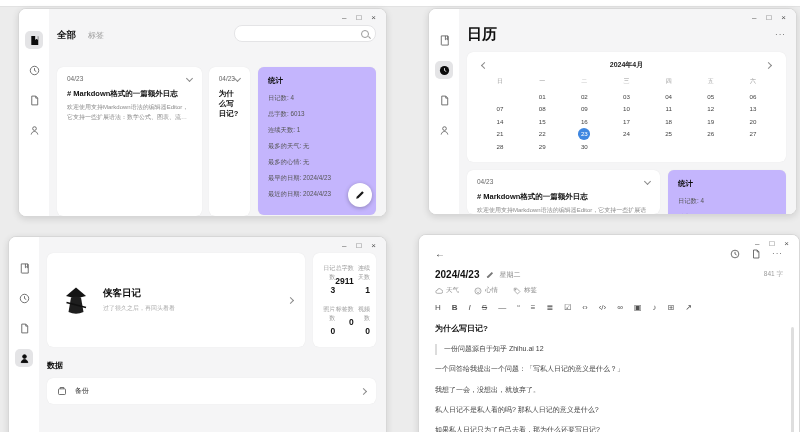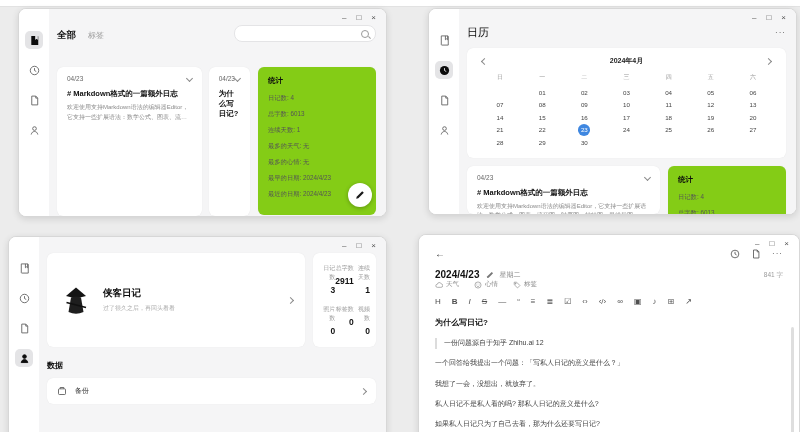--- a/index.html
+++ b/index.html
@@ -45,31 +45,31 @@
   .tab{font-size:8px;color:#9b9b9b}
   .tab.active{font-size:9.5px;font-weight:bold;color:#0d0d0d}
   .tlgrid{flex:1;display:flex;gap:8px;min-height:0}
   .entries{flex:1;display:flex;flex-direction:row;gap:7px;min-width:0}
   .ecard{background:#fff;border-radius:6px;padding:8px 10px 9px;box-shadow:0 0 1px rgba(0,0,0,.10)}
   .edrow{display:flex;justify-content:space-between;align-items:center;margin-bottom:7px}
   .edate{font-size:6.5px;color:#666}
   .etitle{font-size:7.5px;font-weight:bold;color:#101010;margin:0 0 4px}
   .ebody{font-size:6px;color:#8b8b8b;line-height:1.6;margin:0;display:-webkit-box;
          -webkit-line-clamp:2;-webkit-box-orient:vertical;overflow:hidden}
-  .statcard{width:98px;flex:none;background:#84cc16;border-radius:6px;padding:9px 10px;
+  .statcard{width:98px;flex:none;background:#c4b5fd;border-radius:6px;padding:9px 10px;
             box-shadow:0 0 1px rgba(0,0,0,.10);align-self:flex-start}
   .statcard h4{font-size:7.5px;margin:0 0 8px;color:#0d0d0d}
   .srow{font-size:6.3px;color:#555;margin:0 0 7px}
   .fab{position:absolute;right:14px;bottom:9px;width:24px;height:24px;border-radius:50%;
        background:#fff;border:none;box-shadow:0 1px 4px rgba(0,0,0,.28);display:flex;
        align-items:center;justify-content:center;color:#1a1a1a;padding:0}
 
   
   .chead{display:flex;align-items:center;margin-bottom:8px}
-  .ctitle{font-size:11px;font-weight:normal;color:#0d0d0d}
+  .ctitle{font-size:15px;font-weight:bold;color:#0d0d0d}
   .more{margin-left:auto;font-size:8px;color:#666;letter-spacing:1px}
   .calcard{background:#fff;border-radius:6px;padding:8px 12px 9px;margin-bottom:8px;
            box-shadow:0 0 1px rgba(0,0,0,.10)}
   .calnav{display:flex;align-items:center;justify-content:space-between;margin-bottom:7px}
   .calmonth{font-size:7px;font-weight:bold;color:#222}
   .navbtn{padding:2px 3px;display:flex;align-items:center}
   .wdays,.days{display:grid;grid-template-columns:repeat(7,1fr)}
   .wdays span{font-size:6px;color:#9a9a9a;text-align:center;margin-bottom:4px}
   .cday{height:12.5px;display:flex;align-items:center;justify-content:center}
   .cday .dnum{min-width:12px;height:11.5px;line-height:11.5px;text-align:center;
@@ -98,21 +98,21 @@
         font-size:7px;color:#333}
   .mrow:last-child{border-bottom:none}
   .mrow .micon{color:#555;display:flex;align-items:center}
   .mrow .chv{margin-left:auto}
 
   
   .ed{padding:13px 16px 0;position:relative;height:100%;box-sizing:border-box;background:#fff}
   .edtop{display:flex;align-items:center;margin-bottom:10px}
   .back{font-size:10px;color:#333}
   .edactions{margin-left:auto;display:flex;gap:11px;align-items:center;color:#555}
-  .edtitle-row{display:flex;align-items:flex-end;gap:6px;}
+  .edtitle-row{display:flex;align-items:center;gap:6px;margin-bottom:6px}
   .eddate{font-size:10px;font-weight:bold;color:#111}
   .edpen{color:#777;display:flex;align-self:center}
   .edweek{font-size:7px;color:#888}
   .edcount{margin-left:auto;font-size:6.5px;color:#9a9a9a}
   .edmeta{display:flex;gap:15px;margin-bottom:9px;font-size:6.5px;color:#8b8b8b}
   .edmeta span{display:flex;gap:3px;align-items:center}
   .edtools{display:flex;gap:11px;align-items:center;font-size:8px;color:#4f4f4f;margin-bottom:11px}
   .edtools .tbtn{line-height:1}
   .tbtn.strike{text-decoration:line-through}
   .edh{font-size:8px;font-weight:bold;color:#111;margin:0 0 10px}

